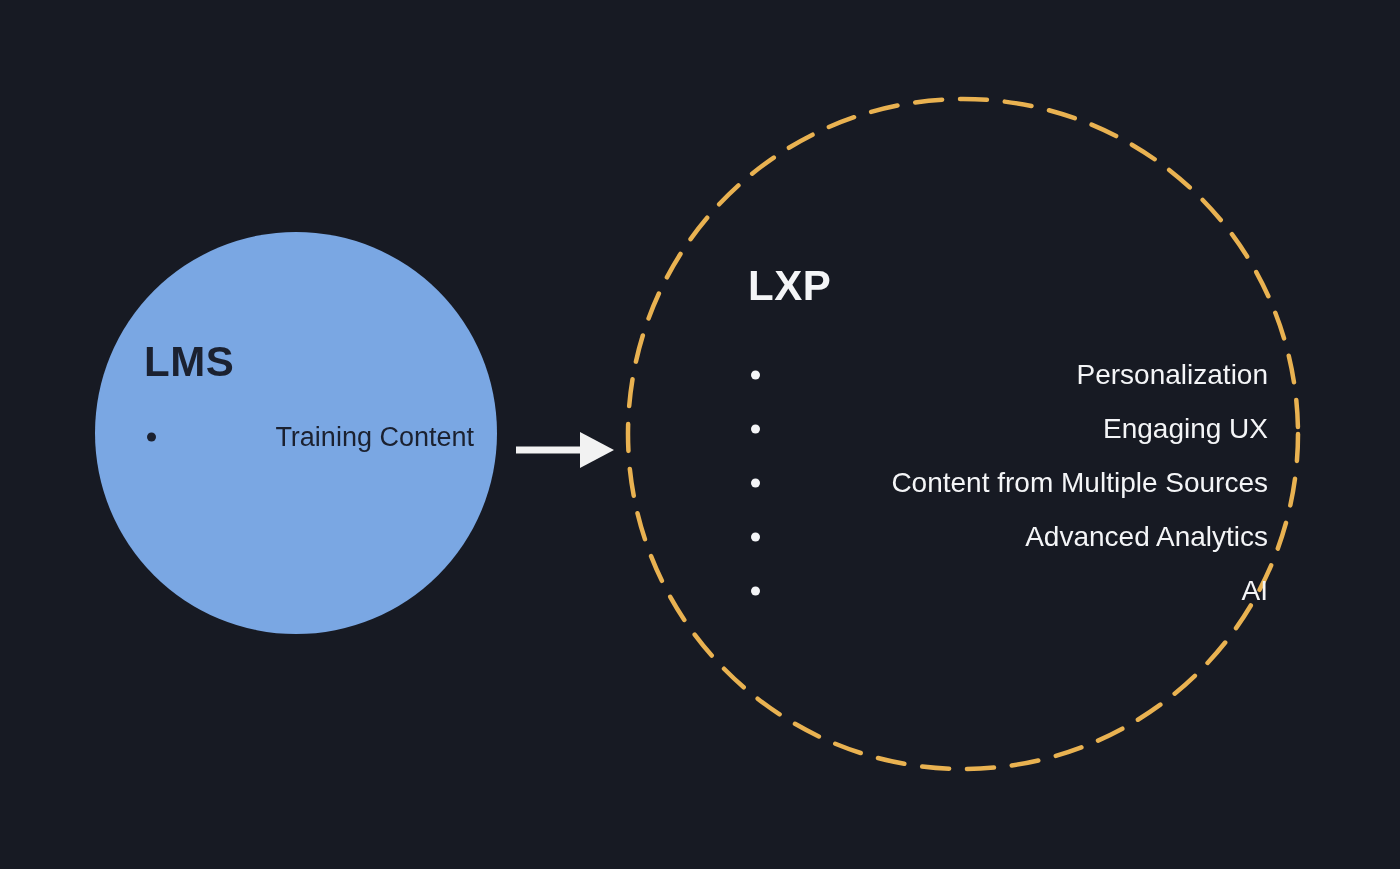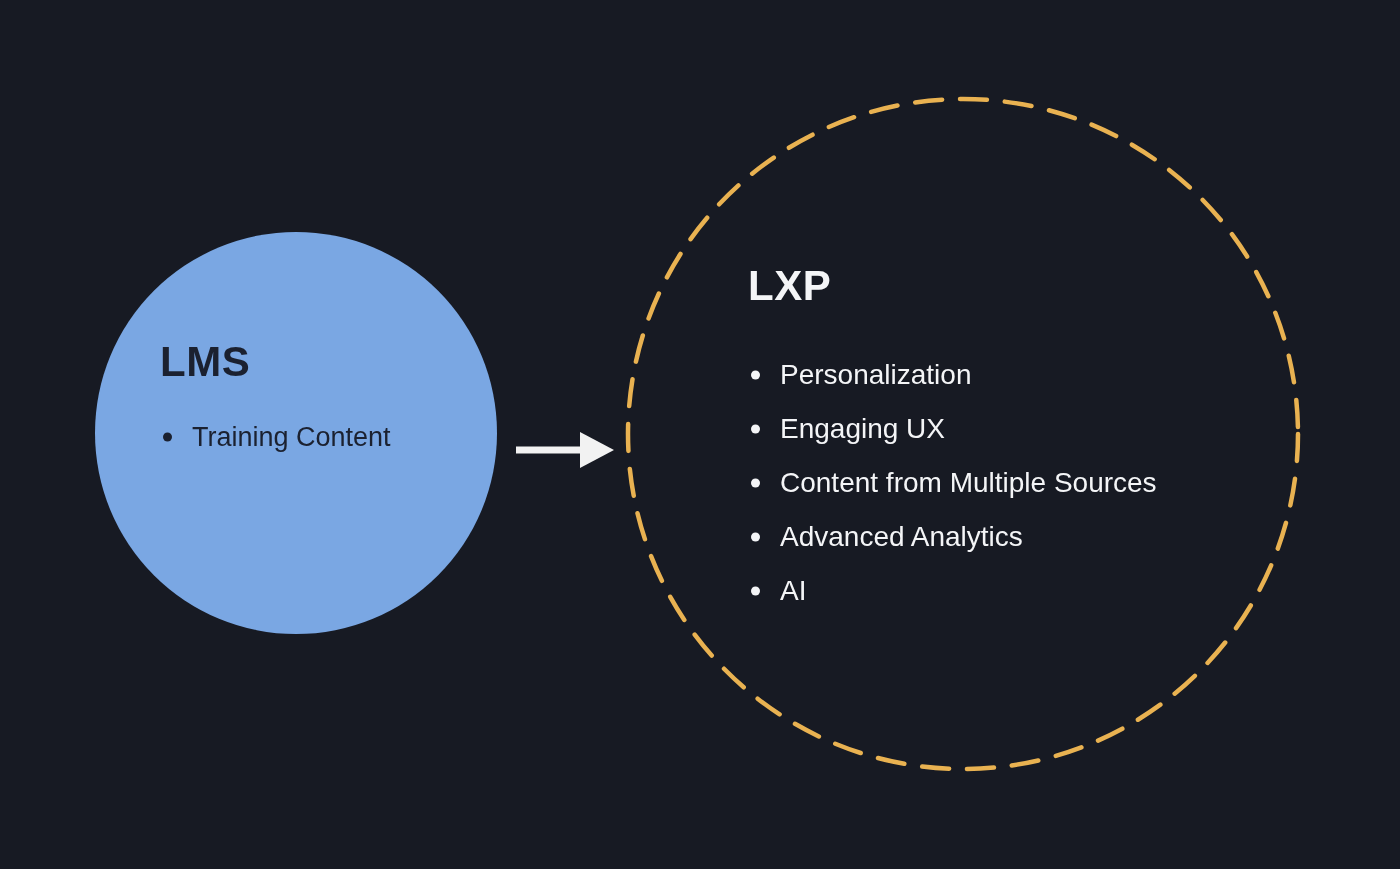--- a/index.html
+++ b/index.html
@@ -24,21 +24,21 @@
   
   .lms-circle {
     position: absolute;
     left: 95px; top: 232px;
     width: 402px; height: 402px;
     border-radius: 50%;
     background: var(--lms-circle);
   }
   .lms-content {
     position: absolute;
-    left: 160px; top: 338px;
+    left: 144px; top: 338px;
     width: 330px;
     color: var(--lms-text);
   }
   .lms-content h2 {
     font-size: 42px;
     font-weight: 700;
     letter-spacing: 0.5px;
     margin-bottom: 34px;
   }
   
@@ -63,20 +63,21 @@
   ul.bullets {
     list-style: none;
   }
   ul.bullets li {
     position: relative;
     padding-left: 32px;
     font-size: 28px;
     line-height: 34px;
     margin-bottom: 20px;
     white-space: nowrap;
+    text-align: right;
   }
   .lms-content ul.bullets li { font-size: 27px; }
   ul.bullets li::before {
     content: "";
     position: absolute;
     left: 3px; top: 50%;
     transform: translateY(-50%);
     width: 9px; height: 9px;
     border-radius: 50%;
     background: currentColor;

